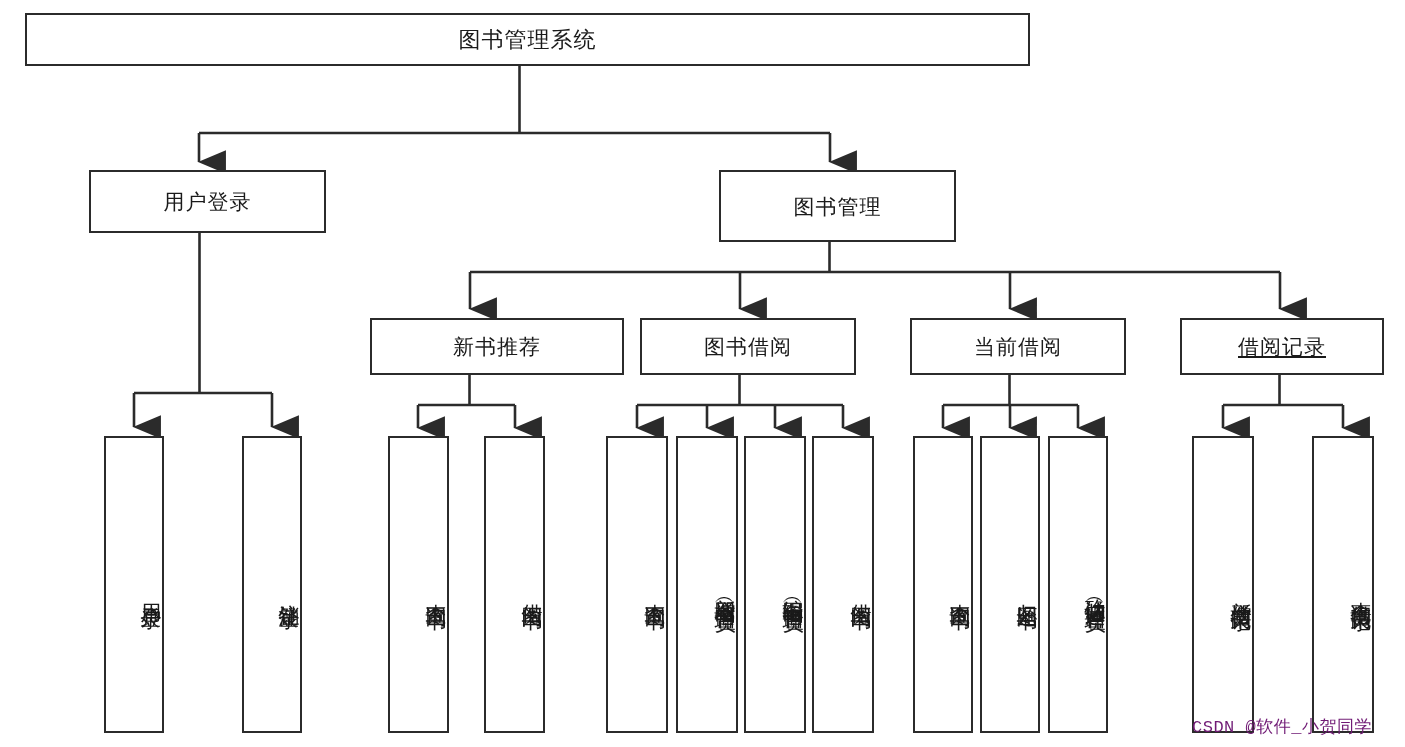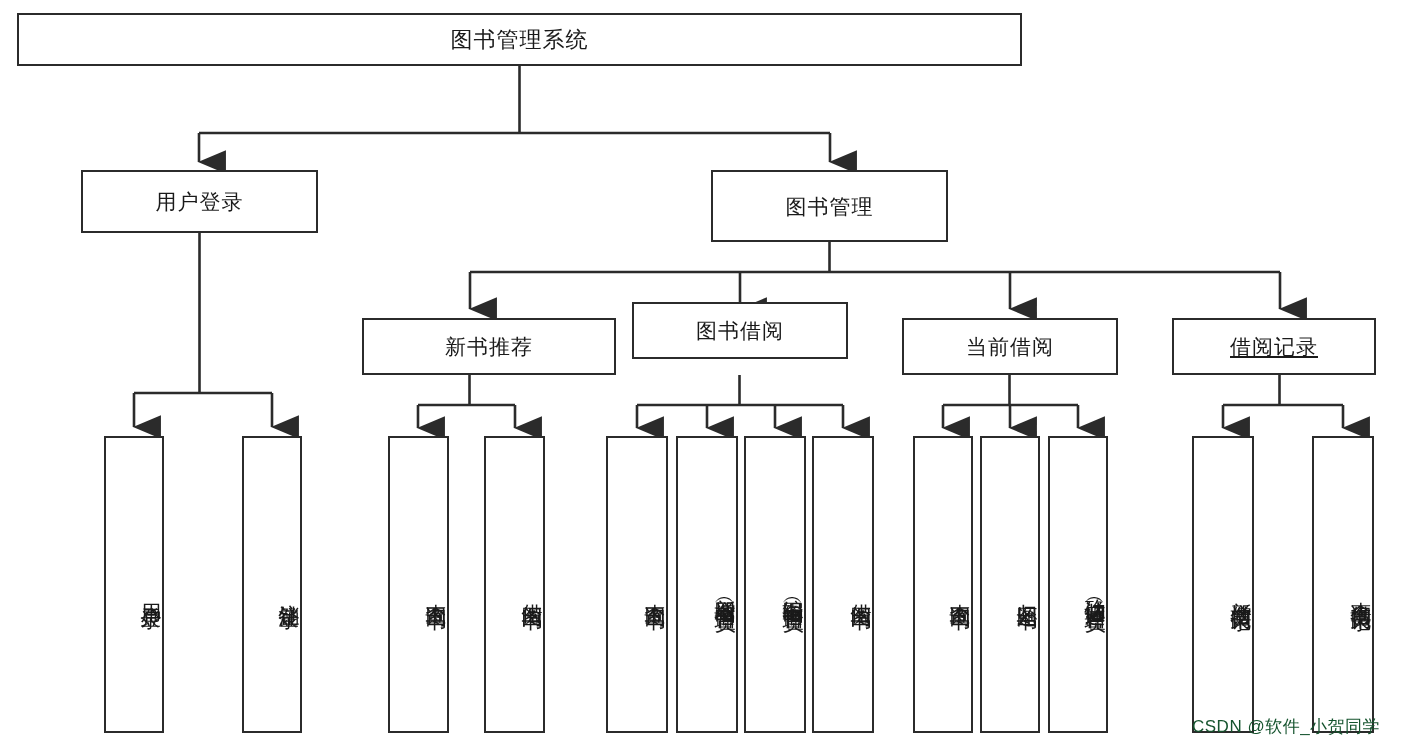--- a/index.html
+++ b/index.html
@@ -32,20 +32,21 @@
     background: #ffffff;
     display: flex;
     align-items: center;
     justify-content: center;
     color: #1a1a1a;
     line-height: 1.0;
   }
   .node.horiz {
     font-size: 21px;
     letter-spacing: 1px;
+    margin-left: 8px;
   }
   .node.root {
     font-size: 22px;
   }
   .node.vert {
     writing-mode: vertical-rl;
     text-orientation: upright;
     font-size: 21px;
     align-items: flex-start;
     justify-content: center;
@@ -54,23 +55,24 @@
   }
   .node.vert .vlabel {
     writing-mode: vertical-rl;
     text-orientation: upright;
     display: block;
     white-space: nowrap;
   }
   .watermark {
     position: absolute;
     font-size: 17px;
-    color: #14532d;
+    color: #701a75;
     white-space: nowrap;
     letter-spacing: 0.5px;
+    font-family: Liberation Mono, monospace;
   }
 </style>
 </head>
 <body>
 
 <div id="diagram-root">
 
   <svg id="wires" viewBox="0 0 1405 747" xmlns="http://www.w3.org/2000/svg">
     <defs>
       <marker id="arrow" viewBox="0 0 10 12" refX="5" refY="11.5" markerWidth="9" markerHeight="11" orient="auto-start-reverse">
@@ -131,21 +133,21 @@
   <div class="node horiz" style="left:81px; top:170px; width:237px; height:63px;">
     <span>用户登录</span>
   </div>
   <div class="node horiz" style="left:711px; top:170px; width:237px; height:72px;">
     <span>图书管理</span>
   </div>
 
   <div class="node horiz" style="left:362px; top:318px; width:254px; height:57px;">
     <span>新书推荐</span>
   </div>
-  <div class="node horiz" style="left:632px; top:302px; width:216px; height:57px;">
+  <div class="node horiz" style="left:632px; top:318px; width:216px; height:57px;">
     <span>图书借阅</span>
   </div>
   <div class="node horiz" style="left:902px; top:318px; width:216px; height:57px;">
     <span>当前借阅</span>
   </div>
   <div class="node horiz" style="left:1172px; top:318px; width:204px; height:57px;text-decoration:underline;">
     <span>借阅记录</span>
   </div>
 
   <div class="node vert" style="left:104px; top:436px; width:60px; height:297px;">

